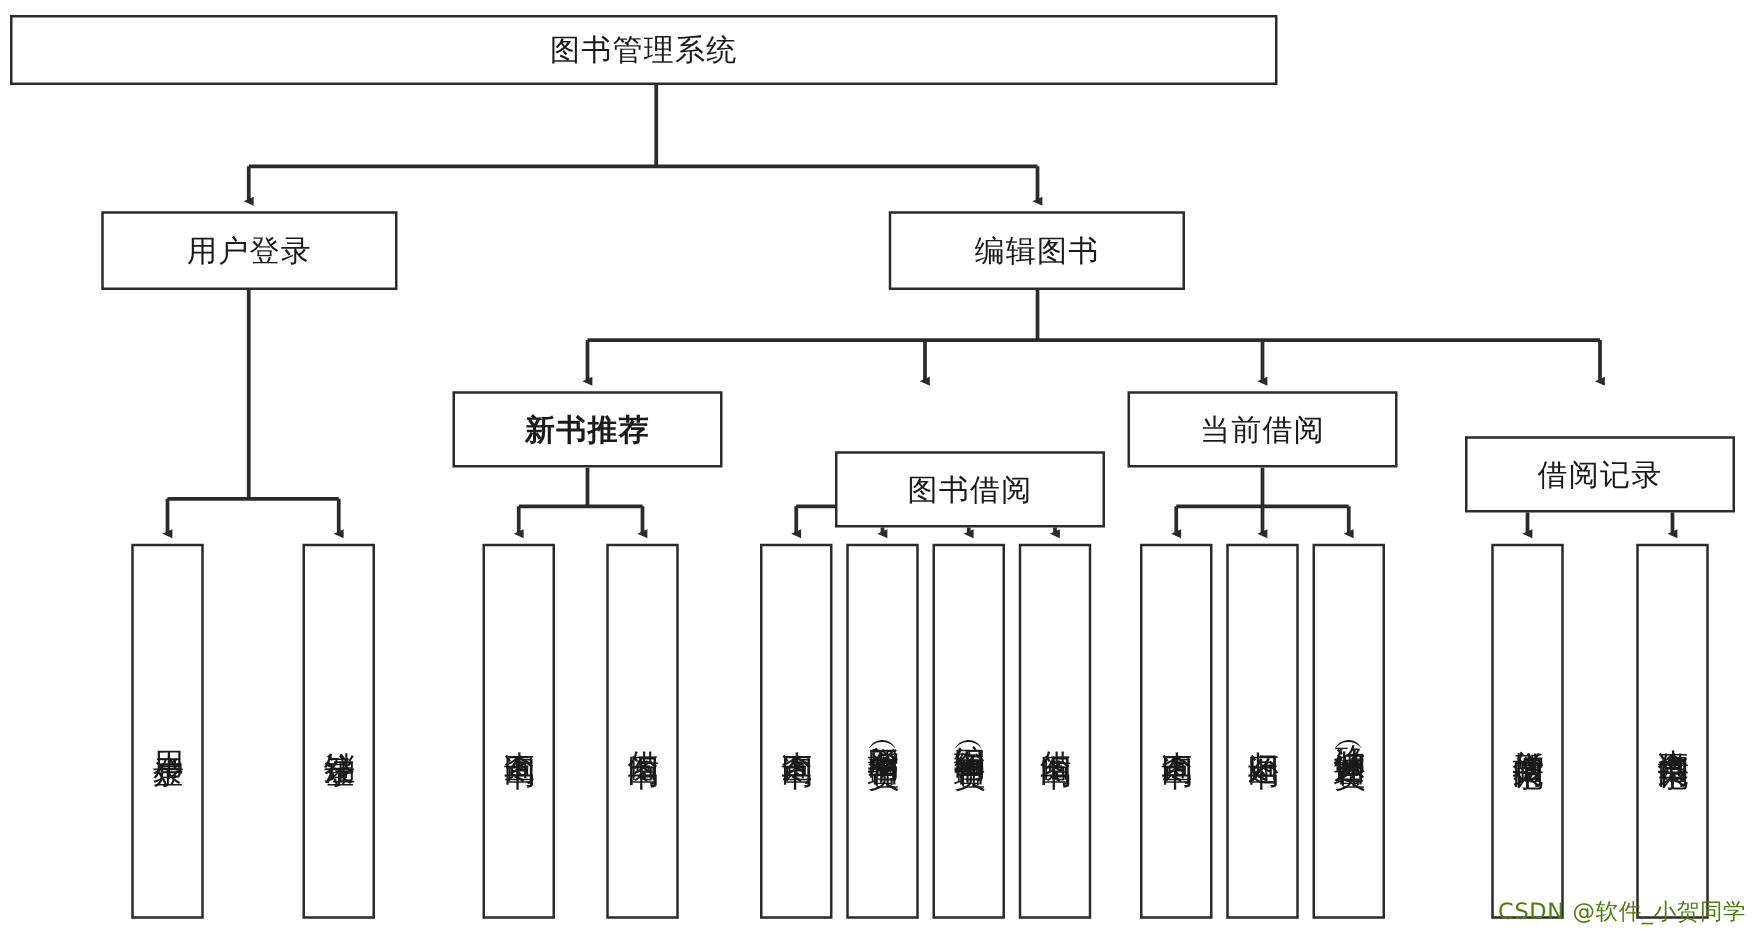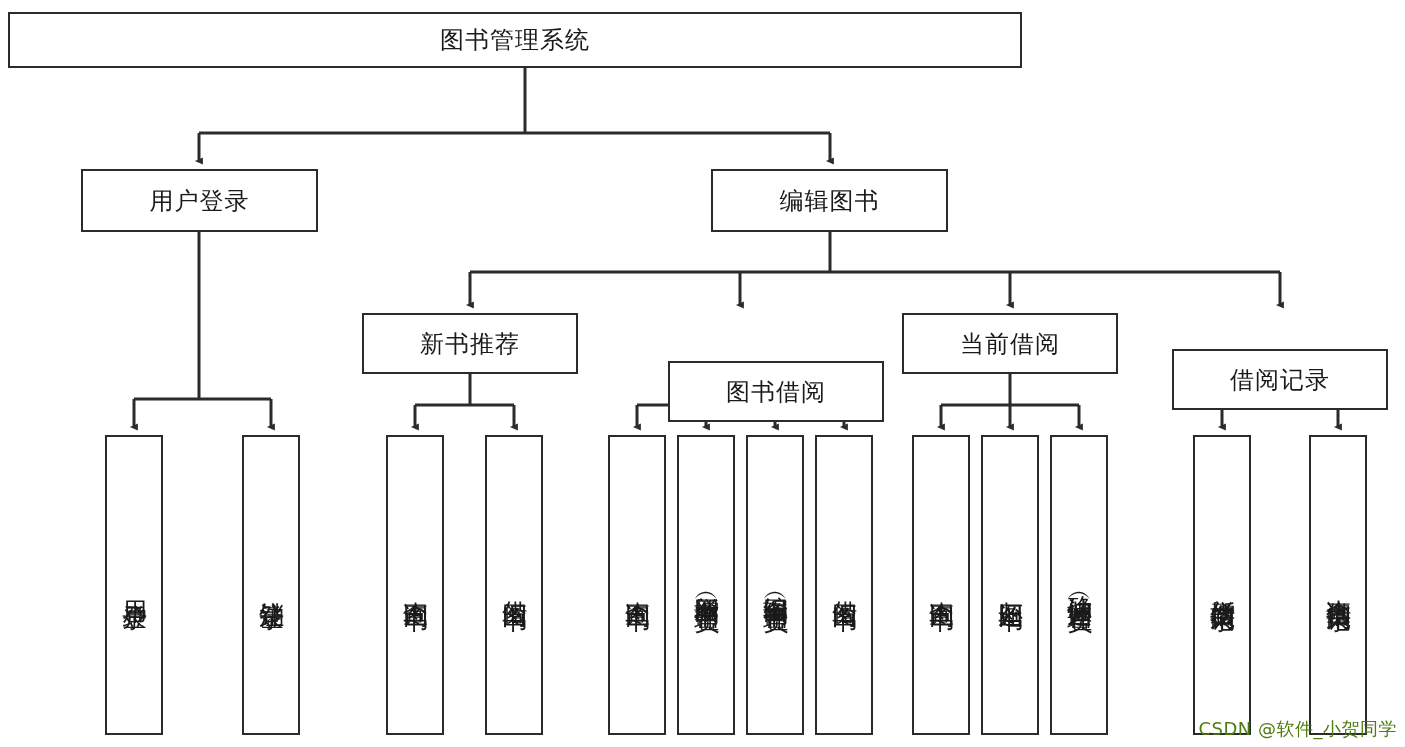--- a/index.html
+++ b/index.html
@@ -121,21 +121,21 @@
     <span>图书管理系统</span>
   </div>
 
   <div class="node horiz" style="left:81px; top:169px; width:237px; height:63px;">
     <span>用户登录</span>
   </div>
   <div class="node horiz" style="left:711px; top:169px; width:237px; height:63px;">
     <span>编辑图书</span>
   </div>
 
-  <div class="node horiz" style="left:362px; top:313px; width:216px; height:61px;">
+  <div class="node horiz" style="left:362px; top:313px; width:216px; height:61px;font-weight:bold;">
     <span>新书推荐</span>
   </div>
   <div class="node horiz" style="left:668px; top:313px; width:216px; height:61px;margin-top:48px;">
     <span>图书借阅</span>
   </div>
   <div class="node horiz" style="left:902px; top:313px; width:216px; height:61px;">
     <span>当前借阅</span>
   </div>
   <div class="node horiz" style="left:1172px; top:313px; width:216px; height:61px;margin-top:36px;">
     <span>借阅记录</span>

